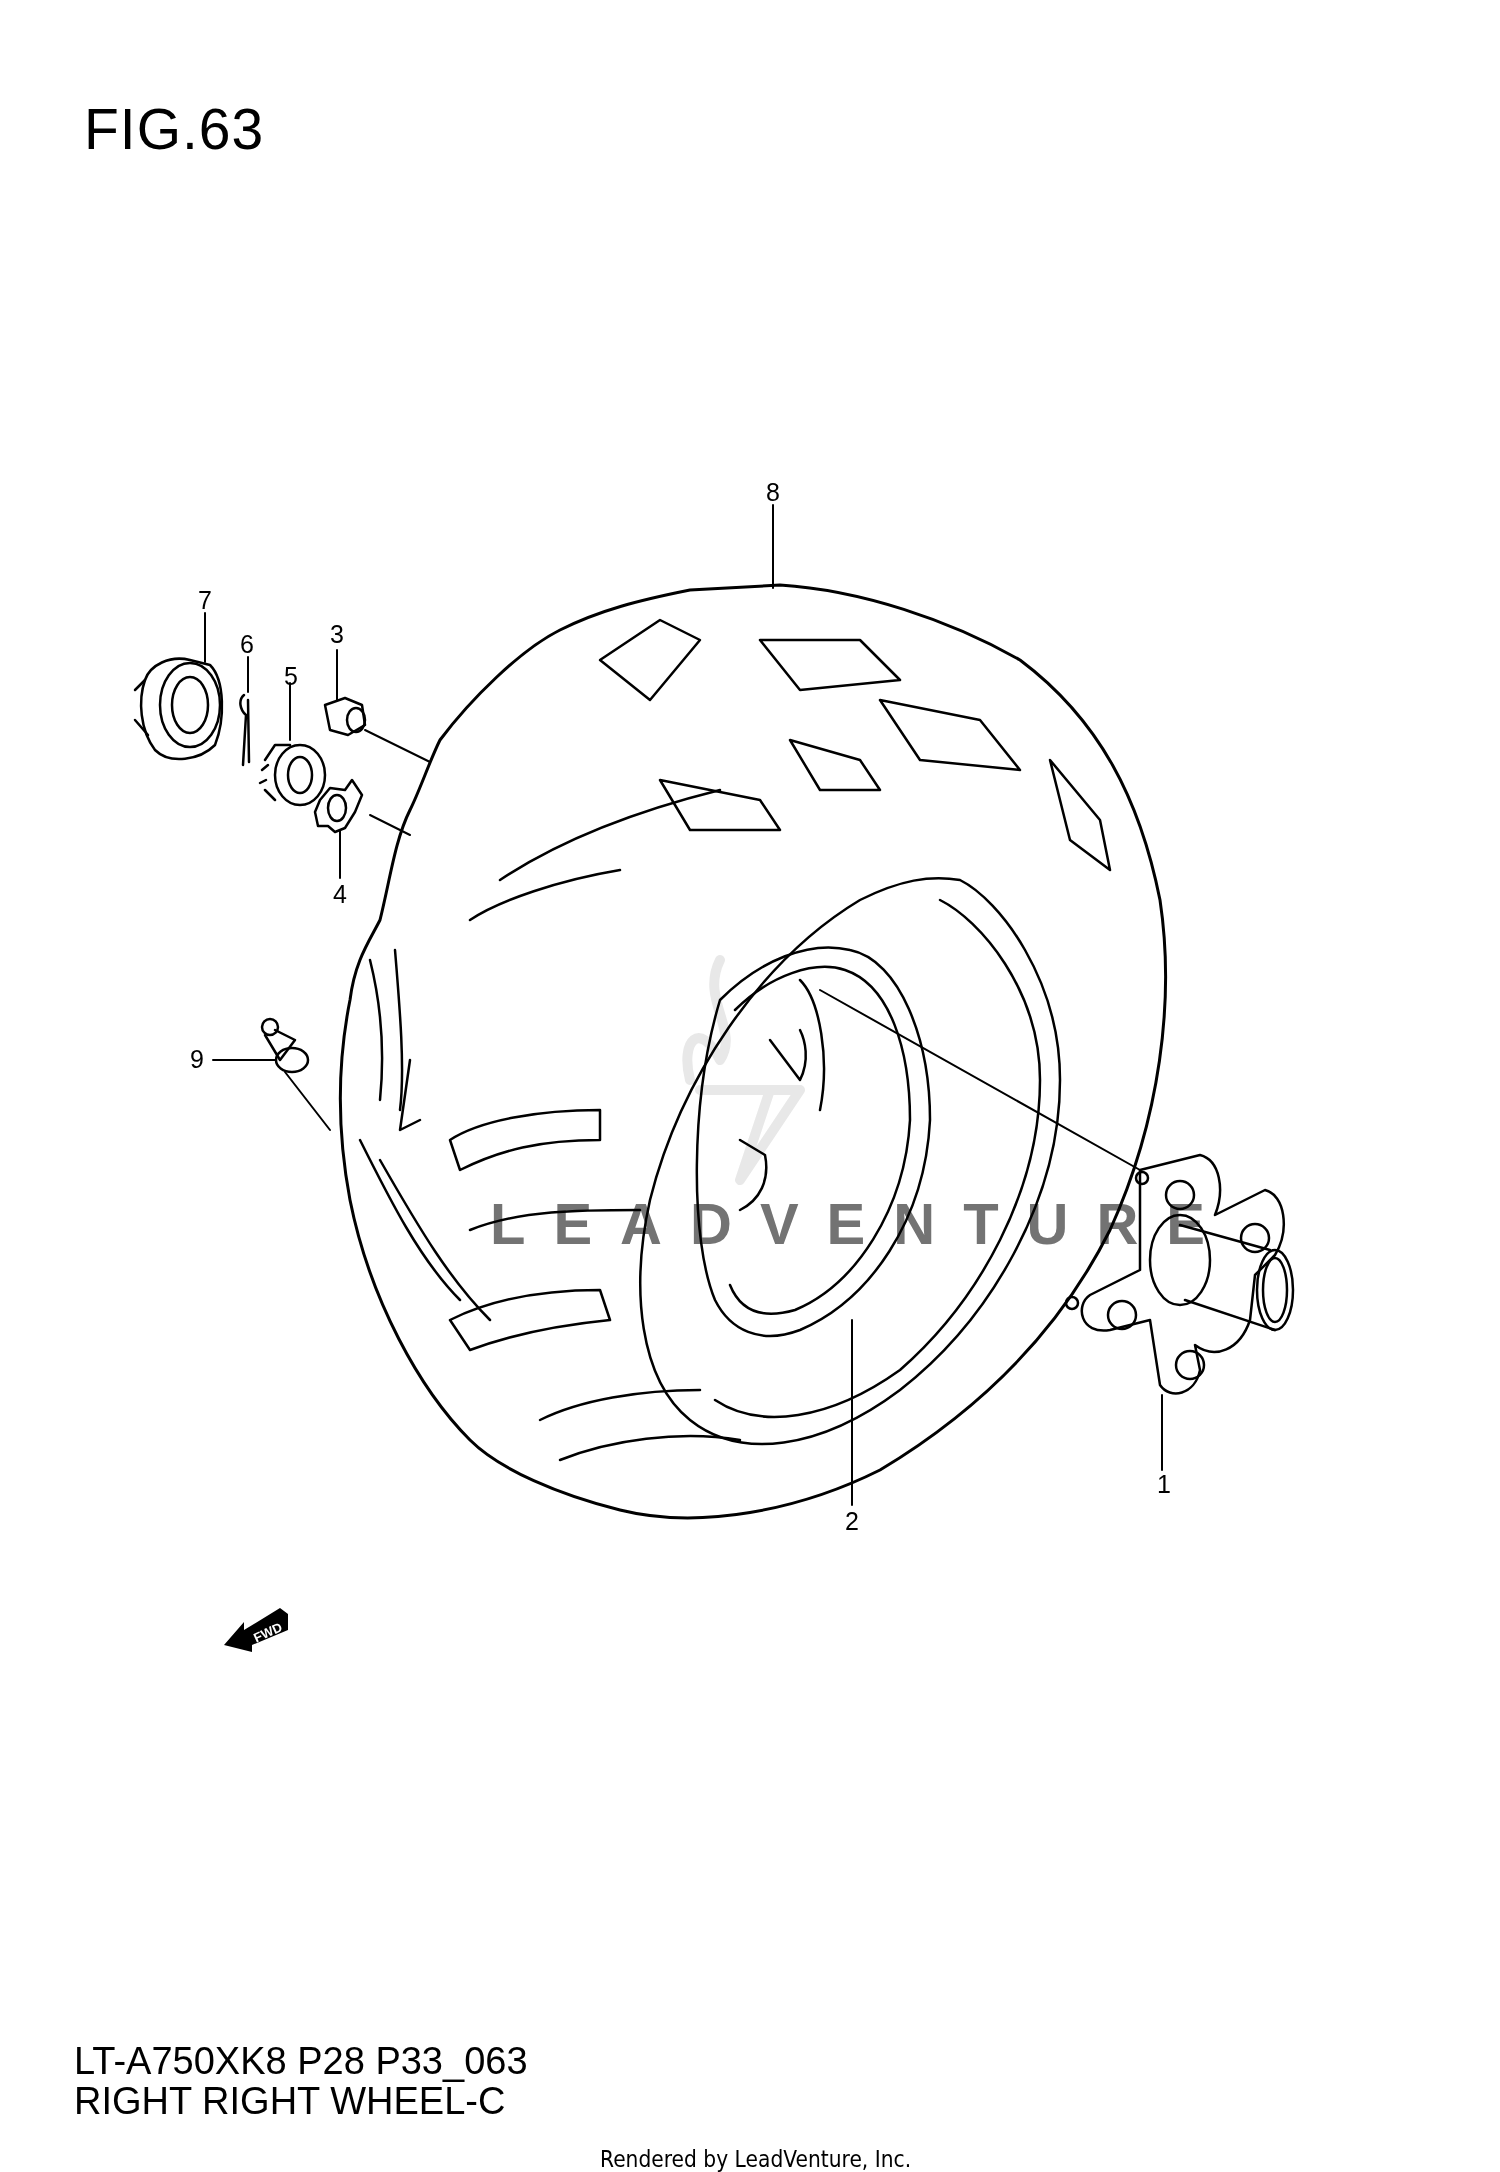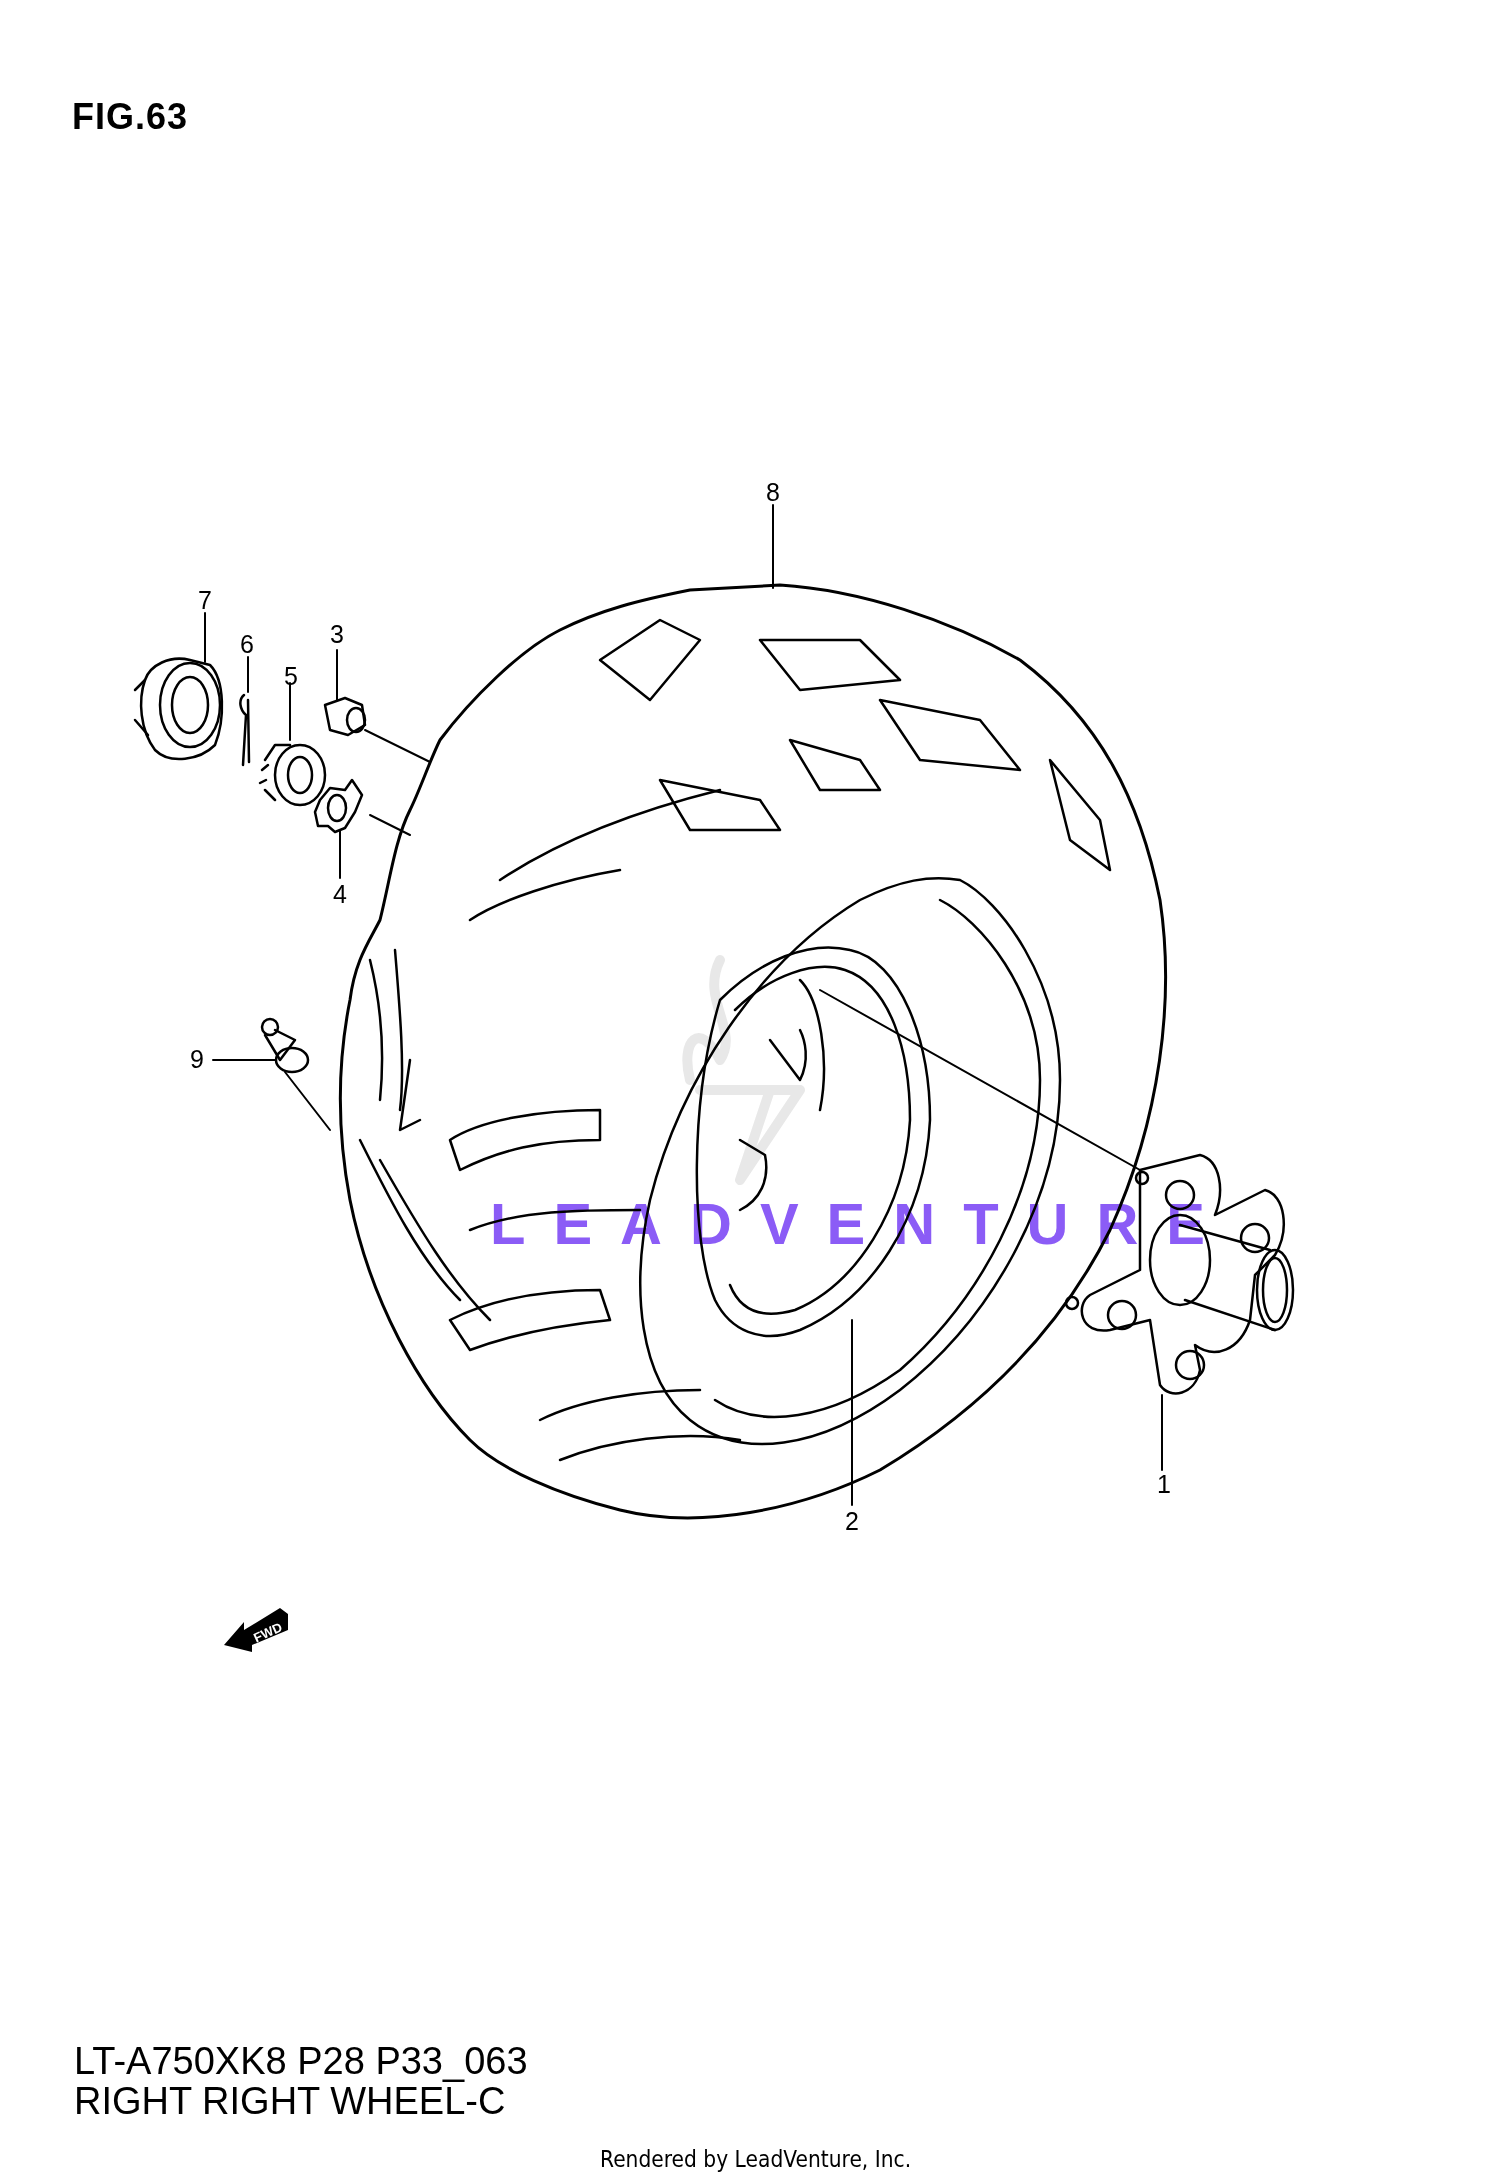--- a/index.html
+++ b/index.html
@@ -1,21 +1,21 @@
 <!DOCTYPE html>
 <html><head>
   <meta charset="utf-8">
   <style>
     html, body { margin: 0; padding: 0; background: #ffffff; }
     body { width: 1500px; height: 2172px; position: relative; overflow: hidden; font-family: "Liberation Sans", sans-serif; color: #000; }
-    .fig-title { position: absolute; left: 72px; top: 96px; font-size: 36px; font-weight: bold; letter-spacing: 1px; }
+    .fig-title { position: absolute; left: 84px; top: 96px; font-size: 57px; font-weight: normal; letter-spacing: 1px; }
     .callout { position: absolute; font-size: 25px; font-family: "Liberation Sans", sans-serif; }
     .footer-line { position: absolute; left: 74px; font-size: 38px; }
     .render-credit { position: absolute; left: 600px; top: 2146px; font-size: 23px; font-family: "DejaVu Sans", sans-serif; transform: scaleX(0.88); transform-origin: left; }
-    .watermark { position: absolute; left: 490px; top: 1190px; font-size: 58px; letter-spacing: 28px; color: #8b5cf6; font-weight: bold; }
+    .watermark { position: absolute; left: 490px; top: 1190px; font-size: 58px; letter-spacing: 28px; color: #737373; font-weight: bold; }
     svg.drawing { position: absolute; left: 0; top: 0; }
     .fwd { position: absolute; left: 222px; top: 1600px; }
   </style>
 </head>
 <body>
 
 <div class="fig-title">FIG.63</div>
 
 <div class="watermark">LEADVENTURE</div>
 

